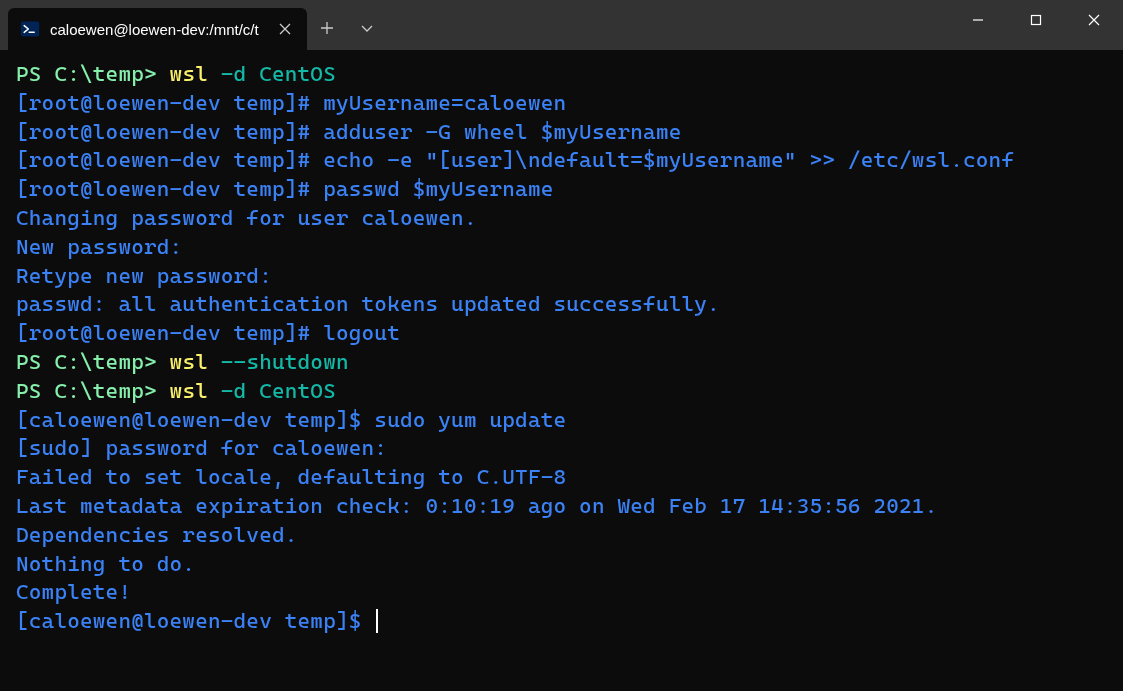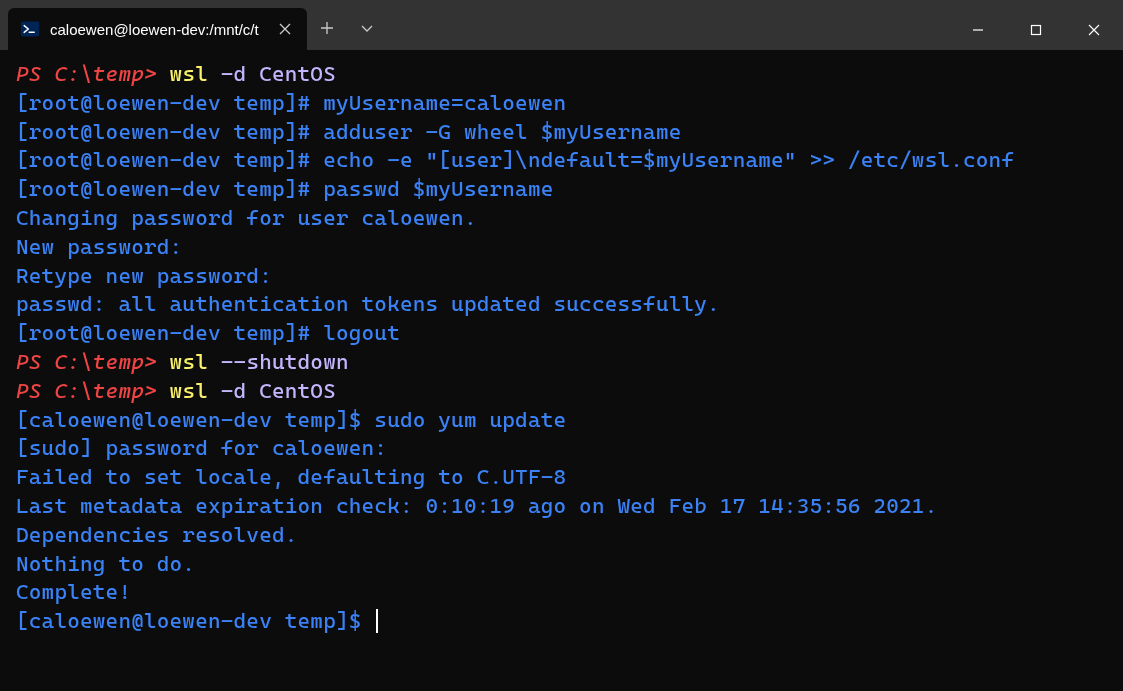--- a/index.html
+++ b/index.html
@@ -9,21 +9,21 @@
       background: #0c0c0c;
       color: #cccccc;
       font-family: 'Cascadia Mono', 'Consolas', monospace;
       font-size: 20px;
       overflow: hidden;
     }
     .titlebar {
       height: 50px;
       background: #333333;
       display: flex;
-      align-items: flex-end;
+      align-items: flex-start;
       justify-content: space-between;
       user-select: none;
     }
     .tabs-area {
       display: flex;
       align-items: center;
       height: 100%;
     }
     .tab {
       display: flex;
@@ -92,23 +92,23 @@
     .window-btn svg { width: 12px; height: 12px; }
 
     .terminal {
       padding: 10px 16px;
       font-size: 21.5px;
       line-height: 28.8px;
       white-space: pre-wrap;
       word-break: break-all;
       letter-spacing: 0.2px;
     }
-    .white { color: #ef4444; font-style: italic; }
+    .white { color: #86efac; }
     .yellow { color: #f9f06b; }
-    .gray { color: #c4b5fd; }
+    .gray { color: #14b8a6; }
     .dim-white { color: #3b82f6; }
     .cursor {
       display: inline-block;
       width: 2px;
       height: 24px;
       background: #ffffff;
       vertical-align: text-bottom;
       margin-left: 2px;
     }
   </style>

